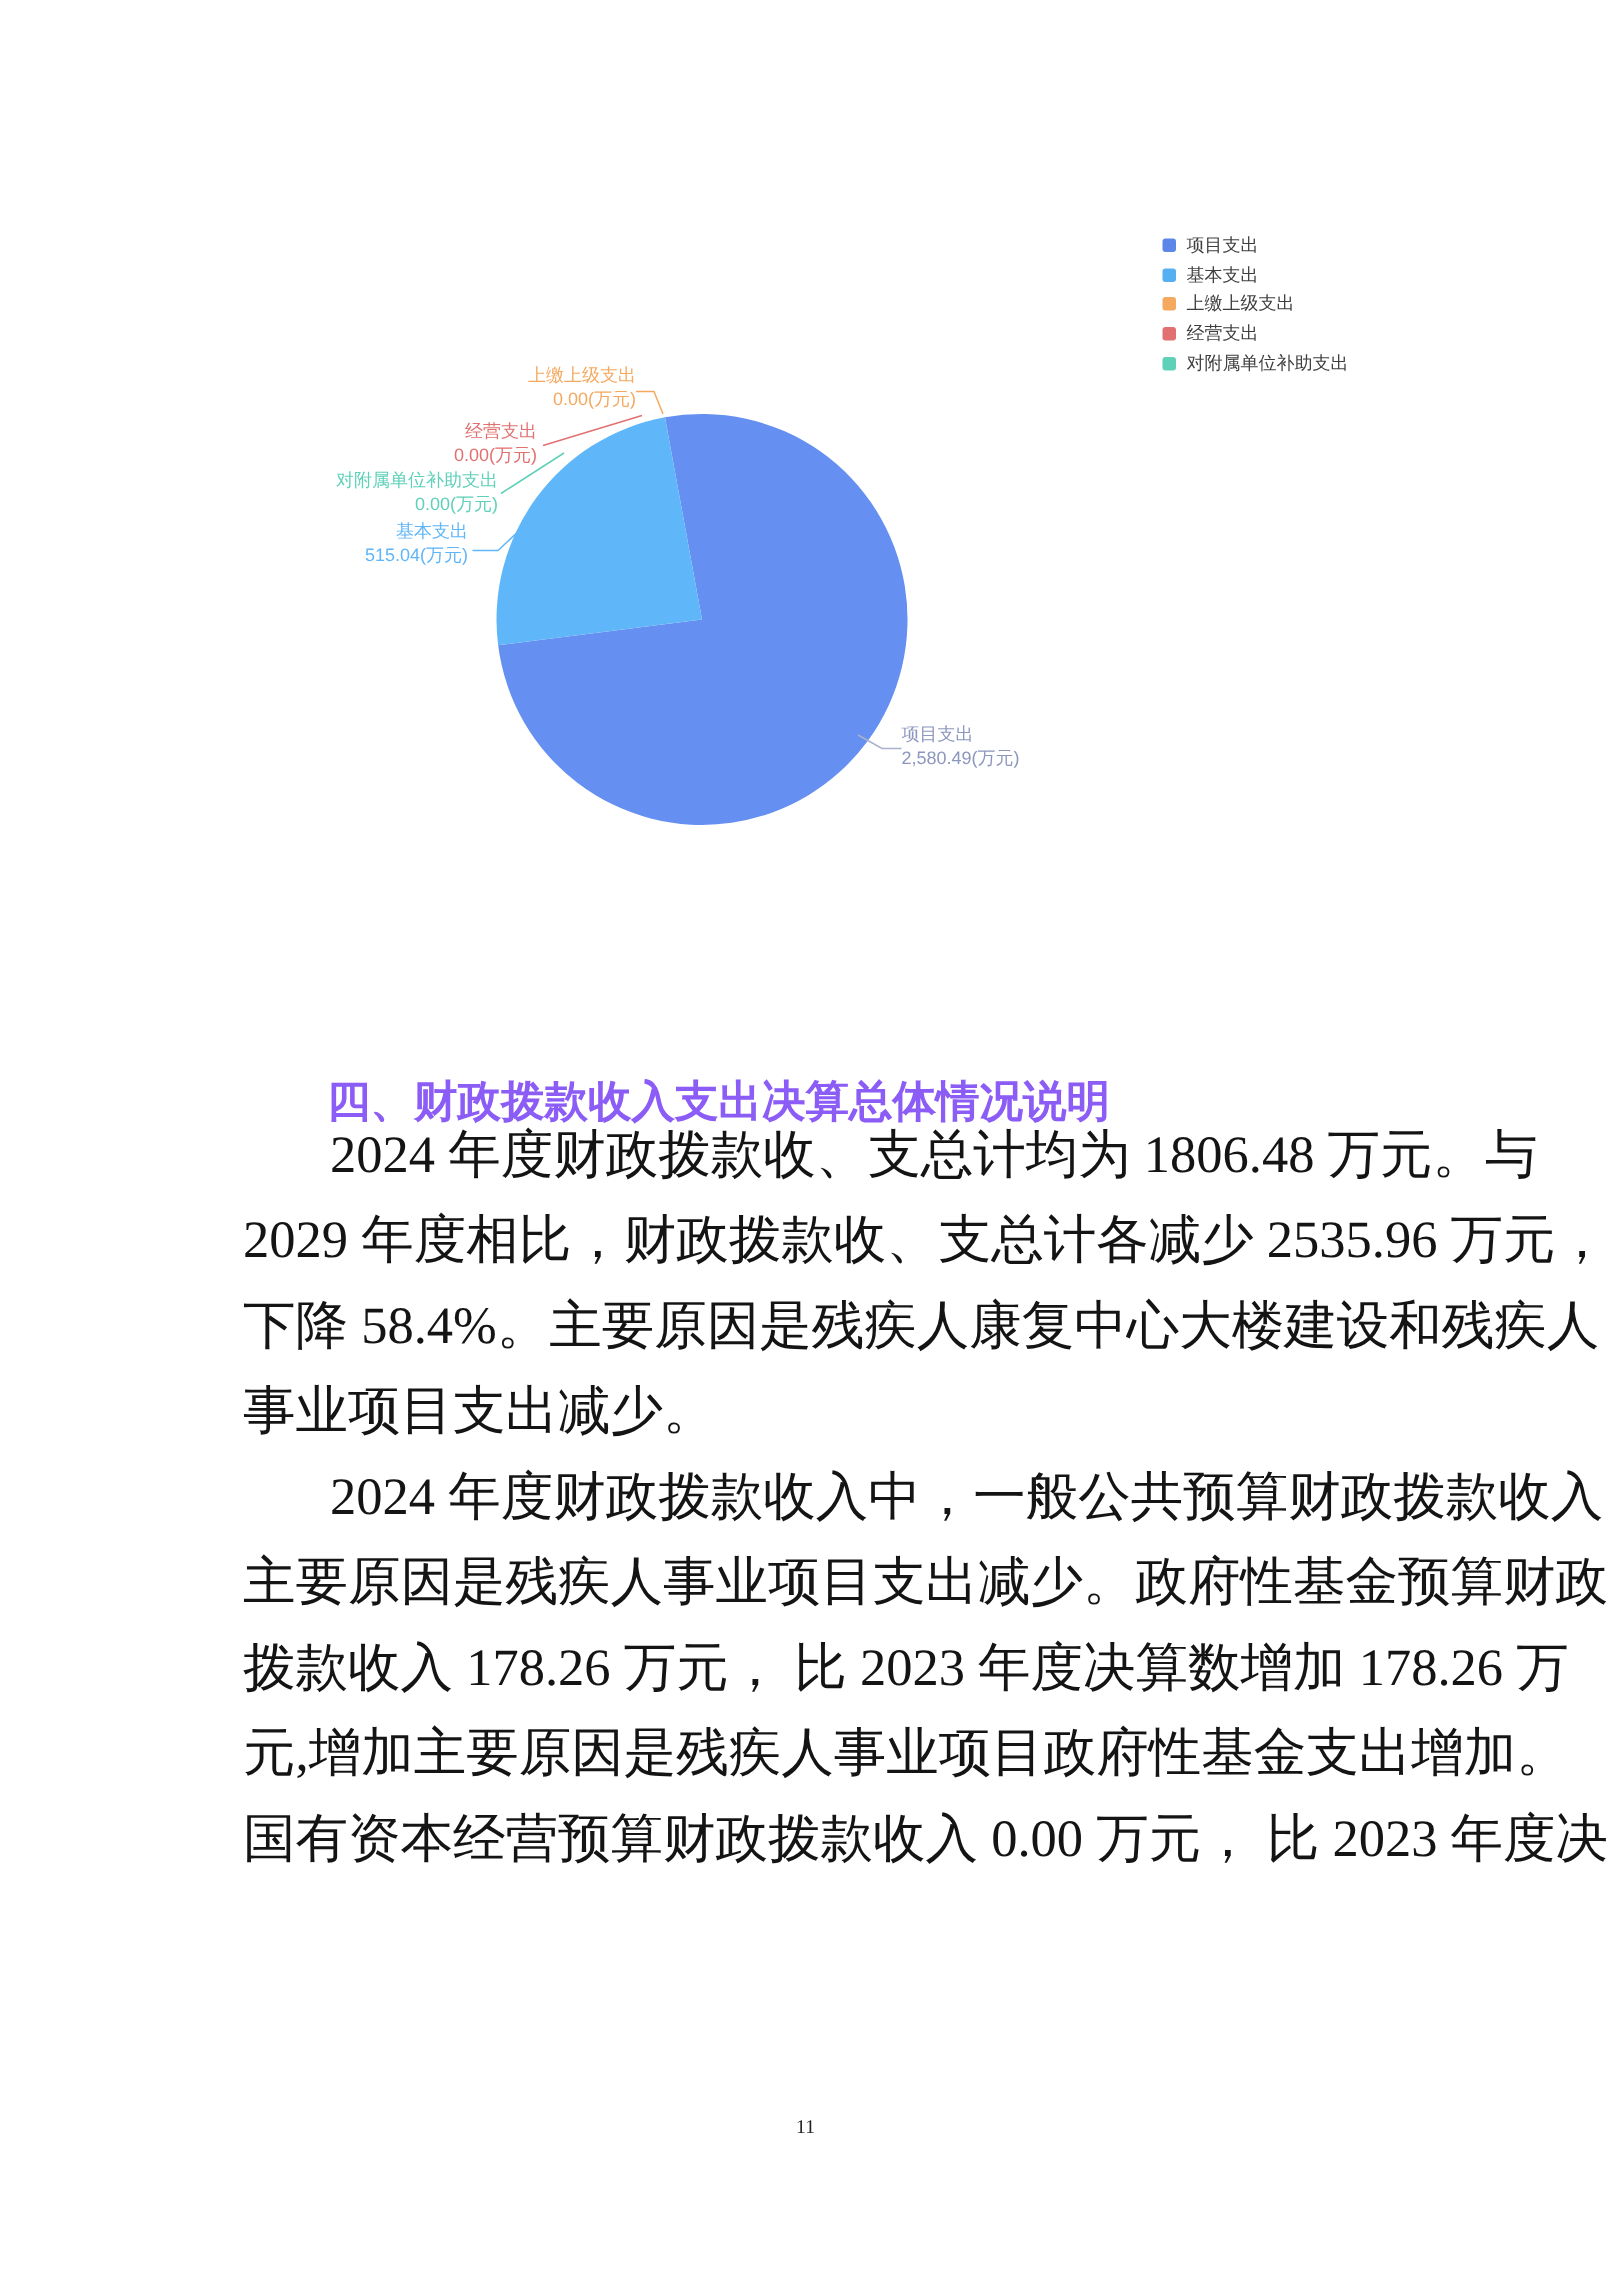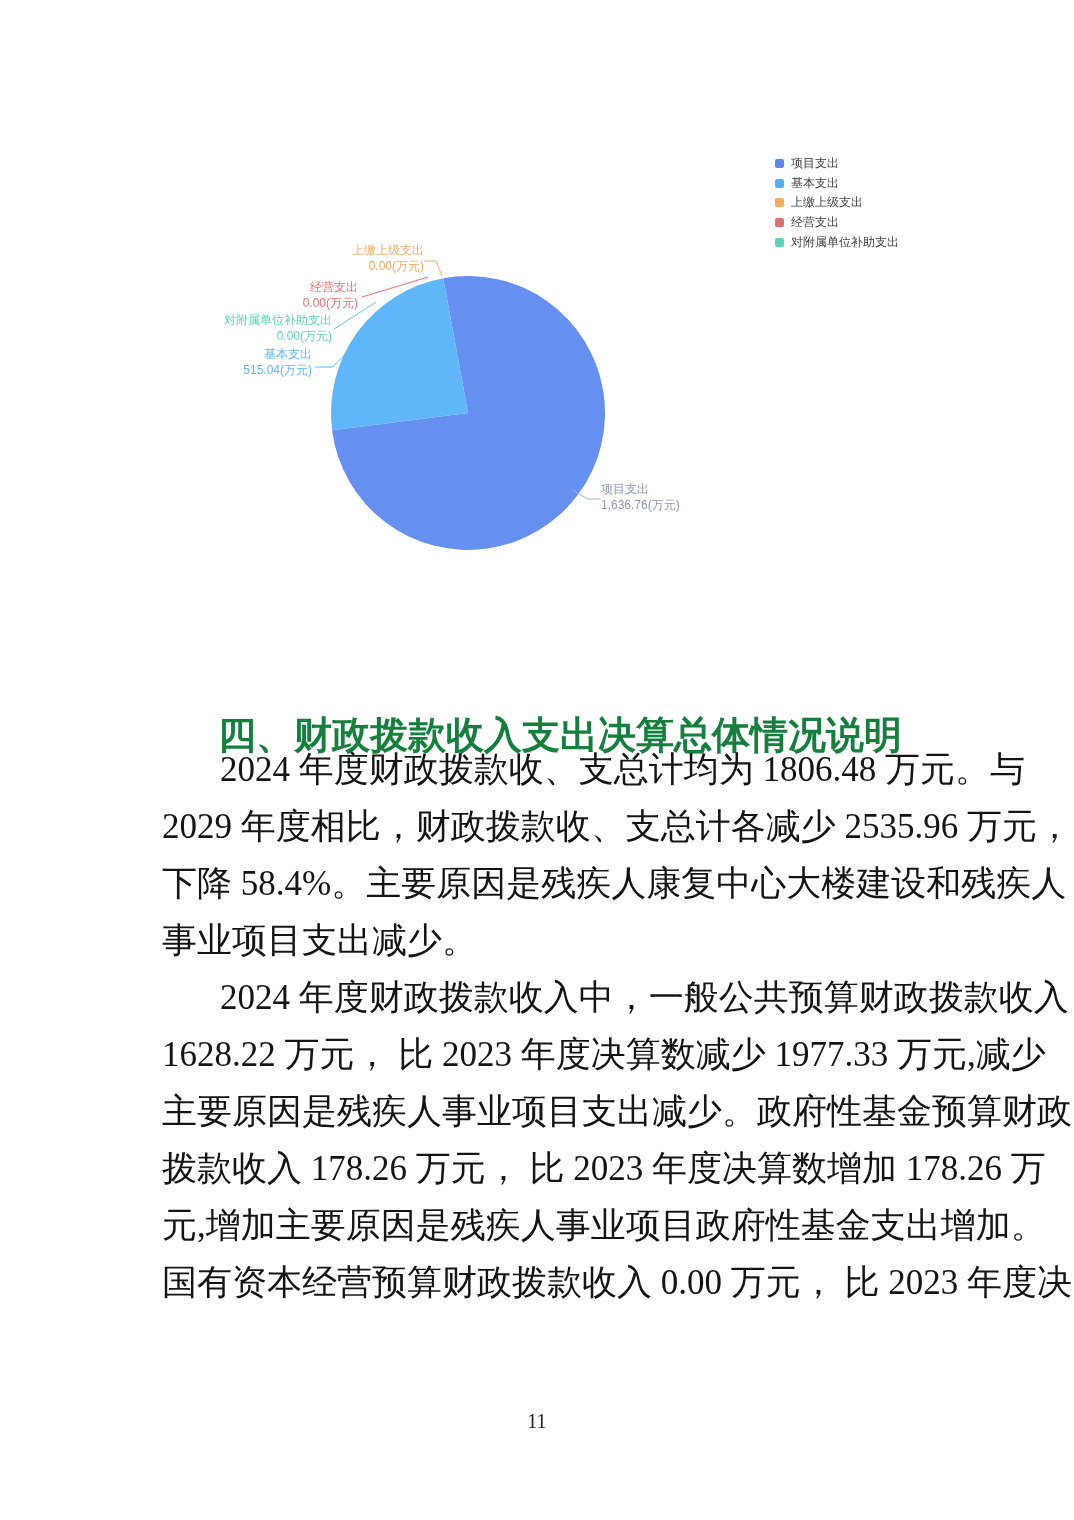--- a/index.html
+++ b/index.html
@@ -51,23 +51,23 @@
   .callout.right-align { text-align: right; }
   .callout.left-align  { text-align: left; }
 
   
   .doc-heading {
     position: absolute;
     left: 218px;
     top: 712px;
     font-family: "Liberation Sans", sans-serif;
     font-weight: bold;
-    font-size: 38px;
+    font-size: 29px;
     line-height: 46px;
-    color: #15803d;
+    color: #8b5cf6;
     white-space: nowrap;
   }
   .doc-body {
     position: absolute;
     left: 162px;
     top: 741px;
     width: 752px;
     font-size: 35px;
     color: #141414;
   }
@@ -80,21 +80,21 @@
   }
   .doc-line.indent { padding-left: 58px; }
   .doc-line.last   { text-align-last: left; }
 
   .page-number {
     position: absolute;
     left: 0;
     top: 1410px;
     width: 1074px;
     text-align: center;
-    font-size: 20px;
+    font-size: 13px;
     color: #222;
   }
 </style>
 </head>
 <body>
 
 <div class="page">
 
   <div class="chart-area">
 
@@ -149,34 +149,33 @@
       <div>0.00(万元)</div>
     </div>
 
     <div class="callout right-align" style="left: 172px; top: 347px; width: 140px; color: rgb(95, 182, 248);">
       <div>基本支出</div>
       <div>515.04(万元)</div>
     </div>
 
     <div class="callout left-align" style="left: 601px; top: 482px; color: rgb(140, 150, 190);">
       <div>项目支出</div>
-      <div>1,636.76(万元)</div>
+      <div>2,580.49(万元)</div>
     </div>
 
   </div>
 
   <h2 class="doc-heading">四、财政拨款收入支出决算总体情况说明</h2>
 
   <div class="doc-body">
     <div class="doc-line indent">2024 年度财政拨款收、支总计均为 1806.48 万元。与</div>
     <div class="doc-line">2029 年度相比，财政拨款收、支总计各减少 2535.96 万元，</div>
     <div class="doc-line">下降 58.4%。主要原因是残疾人康复中心大楼建设和残疾人</div>
     <div class="doc-line last">事业项目支出减少。</div>
     <div class="doc-line indent">2024 年度财政拨款收入中，一般公共预算财政拨款收入</div>
-    <div class="doc-line">1628.22 万元， 比 2023 年度决算数减少 1977.33 万元,减少</div>
     <div class="doc-line">主要原因是残疾人事业项目支出减少。政府性基金预算财政</div>
     <div class="doc-line">拨款收入 178.26 万元， 比 2023 年度决算数增加 178.26 万</div>
     <div class="doc-line">元,增加主要原因是残疾人事业项目政府性基金支出增加。</div>
     <div class="doc-line">国有资本经营预算财政拨款收入 0.00 万元， 比 2023 年度决</div>
   </div>
 
   <div class="page-number">11</div>
 
 </div>
 

